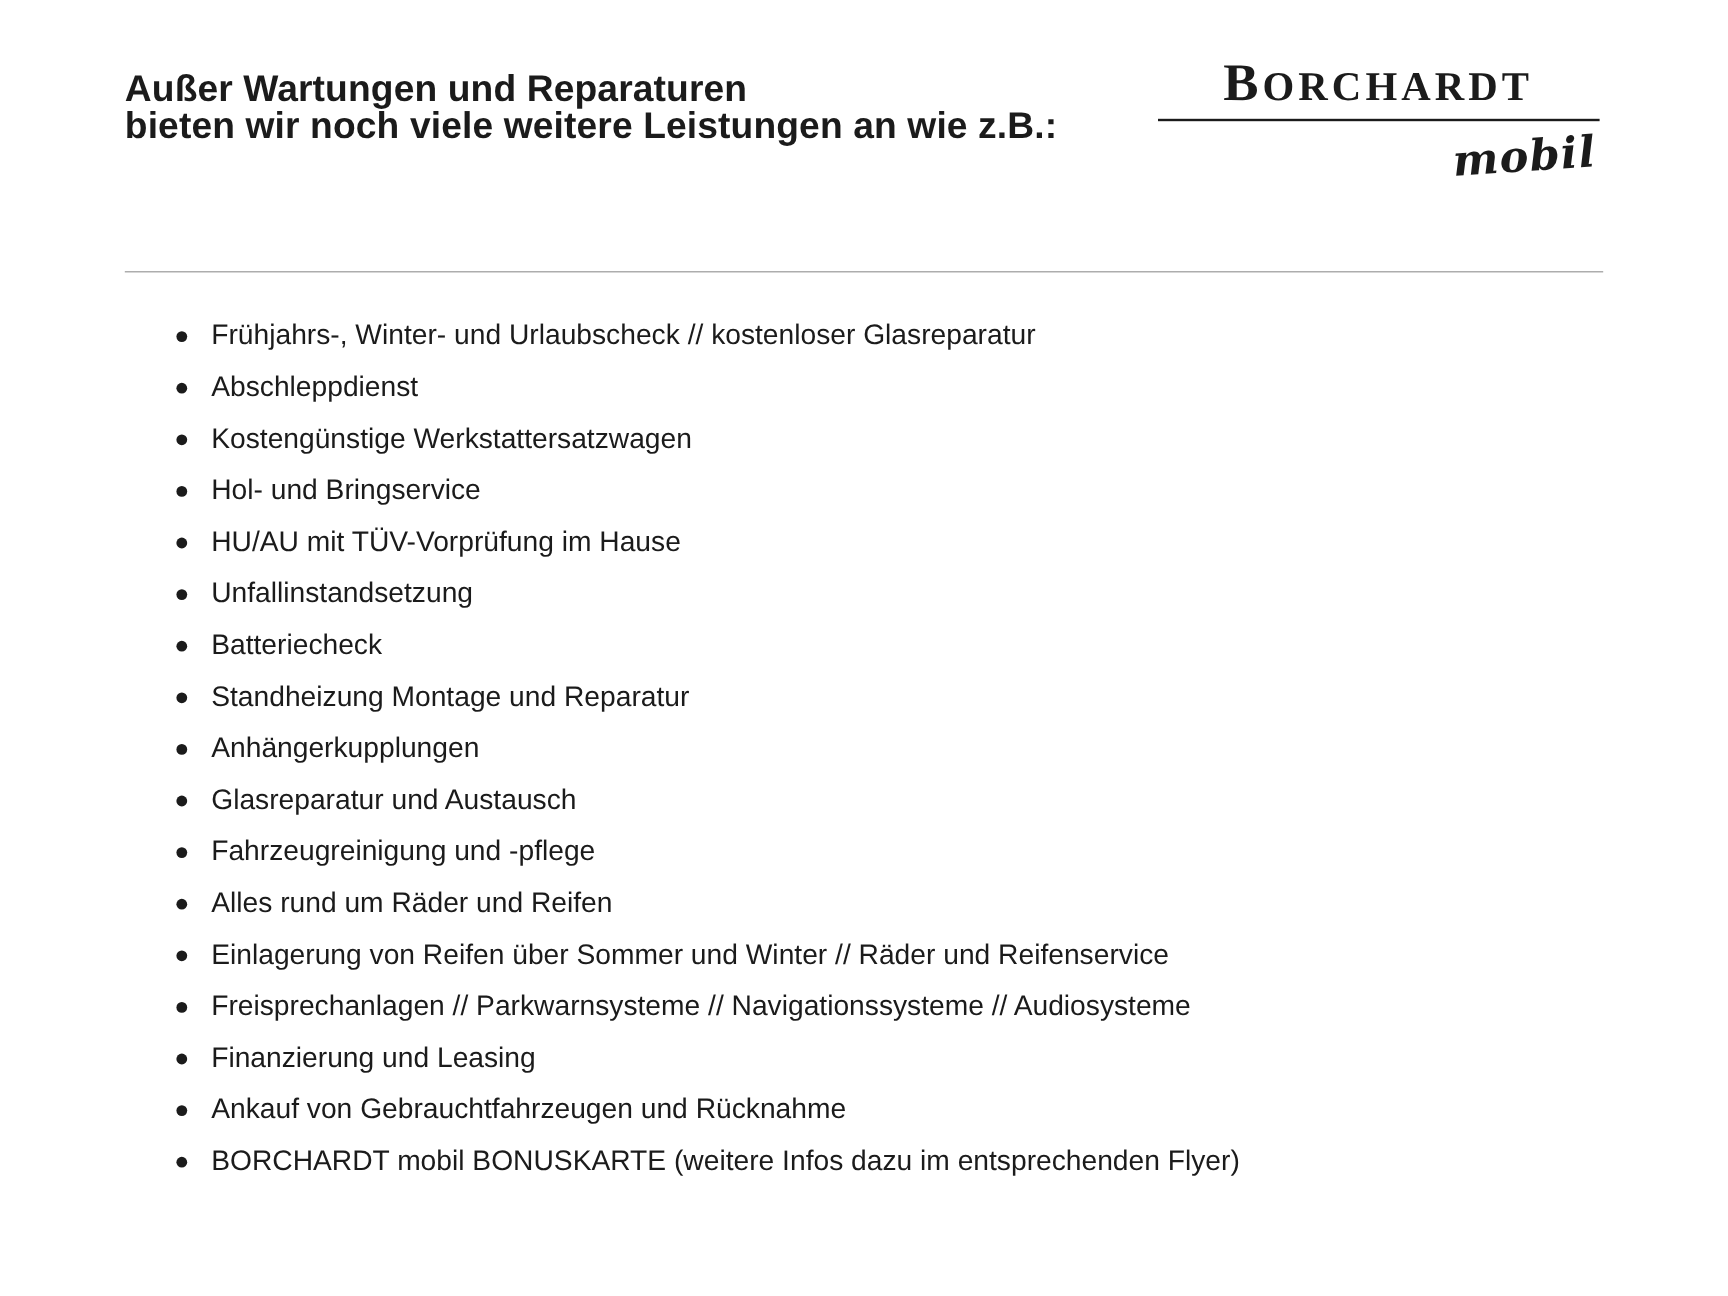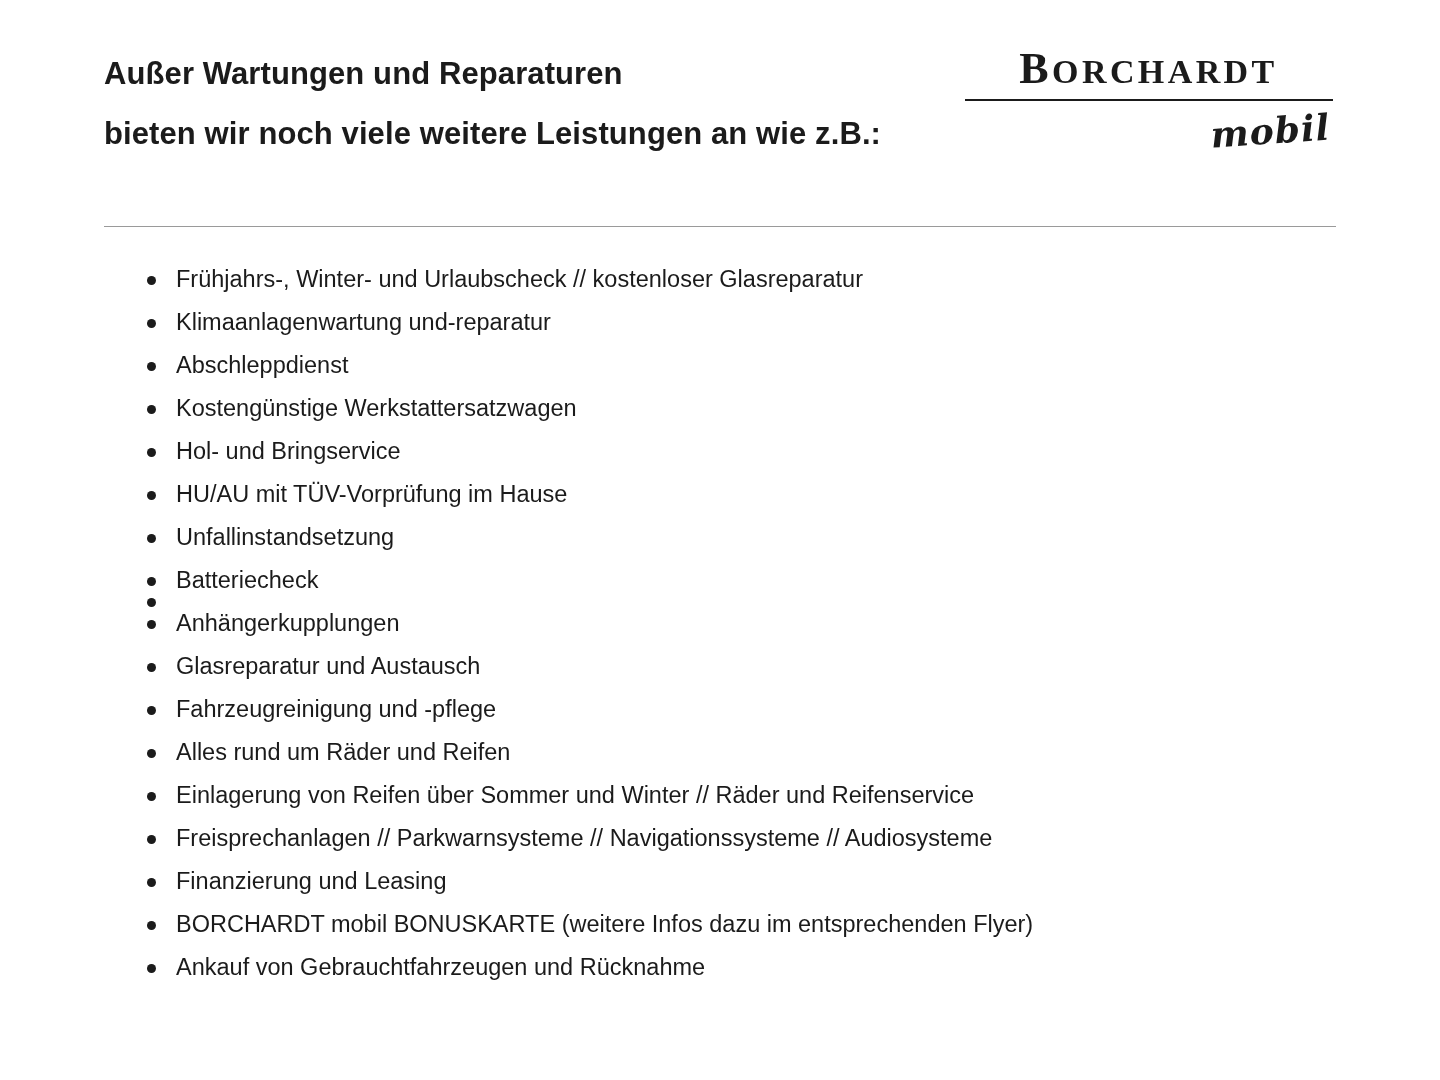--- a/index.html
+++ b/index.html
@@ -28,21 +28,21 @@
     width: 1232px;
   }
   .headline {
     font-size: 31px;
     font-weight: bold;
     letter-spacing: 0.1px;
     line-height: 1.0;
     color: #1b1b1b;
     max-width: 860px;
   }
-  .headline-line-1 { margin-bottom: 29px; }
+  .headline-line-1 { }
   .headline-line-2 { margin-bottom: 0; }
 
   
   .logo {
     position: absolute;
     right: 0;
     top: -12px;
     width: 375px;
     text-align: center;
     font-weight: bold;
@@ -129,32 +129,31 @@
       <div class="logo-word"><span class="cap">B</span><span class="sc">ORCHARDT</span></div>
       <div class="logo-rule"></div>
       <div class="logo-sub">mobil</div>
     </div>
   </div>
 
   <div class="divider"></div>
 
   <ul class="services">
     <li class="service-item"><span class="bullet"></span><span>Frühjahrs-, Winter- und Urlaubscheck // kostenloser Glasreparatur</span></li>
-    <li class="service-item"><span class="bullet"></span><span>Klimaanlagenwartung und-reparatur</span></li>
     <li class="service-item"><span class="bullet"></span><span>Abschleppdienst</span></li>
     <li class="service-item"><span class="bullet"></span><span>Kostengünstige Werkstattersatzwagen</span></li>
     <li class="service-item"><span class="bullet"></span><span>Hol- und Bringservice</span></li>
     <li class="service-item"><span class="bullet"></span><span>HU/AU mit TÜV-Vorprüfung im Hause</span></li>
     <li class="service-item"><span class="bullet"></span><span>Unfallinstandsetzung</span></li>
     <li class="service-item"><span class="bullet"></span><span>Batteriecheck</span></li>
-    <li class="service-item"><span class="bullet"></span></li>
+    <li class="service-item"><span class="bullet"></span><span>Standheizung Montage und Reparatur</span></li>
     <li class="service-item"><span class="bullet"></span><span>Anhängerkupplungen</span></li>
     <li class="service-item"><span class="bullet"></span><span>Glasreparatur und Austausch</span></li>
     <li class="service-item"><span class="bullet"></span><span>Fahrzeugreinigung und -pflege</span></li>
     <li class="service-item"><span class="bullet"></span><span>Alles rund um Räder und Reifen</span></li>
     <li class="service-item"><span class="bullet"></span><span>Einlagerung von Reifen über Sommer und Winter // Räder und Reifenservice</span></li>
     <li class="service-item"><span class="bullet"></span><span>Freisprechanlagen // Parkwarnsysteme // Navigationssysteme // Audiosysteme</span></li>
     <li class="service-item"><span class="bullet"></span><span>Finanzierung und Leasing</span></li>
+    <li class="service-item"><span class="bullet"></span><span>Ankauf von Gebrauchtfahrzeugen und Rücknahme</span></li>
     <li class="service-item"><span class="bullet"></span><span>BORCHARDT mobil BONUSKARTE (weitere Infos dazu im entsprechenden Flyer)</span></li>
-    <li class="service-item"><span class="bullet"></span><span>Ankauf von Gebrauchtfahrzeugen und Rücknahme</span></li>
   </ul>
 
 </div>
 
 </body></html>

